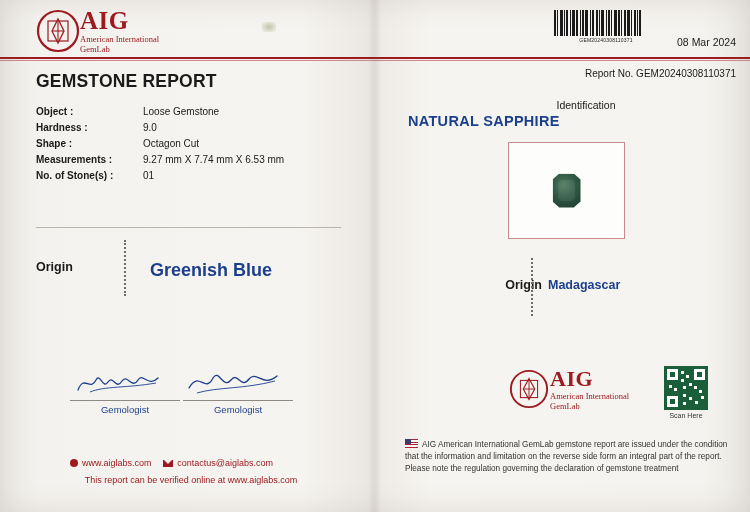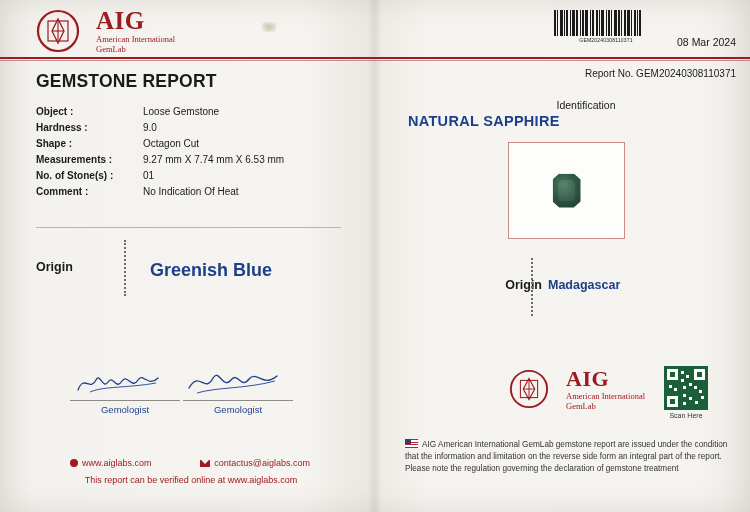--- a/index.html
+++ b/index.html
@@ -51,21 +51,21 @@
     left: 36px;
     top: 8px;
     display: flex;
     align-items: center;
   }
   .logo-mark {
     width: 44px;
     height: 44px;
   }
   .logo-text {
-    margin-left: 16px;
+    margin-left: 0;
     line-height: 1;
   }
   .logo-aig {
     font-size: 25px;
     font-weight: bold;
     color: #9d1b20;
     letter-spacing: 0.5px;
     font-family: "Liberation Serif", serif;
   }
   .logo-sub1 {
@@ -315,21 +315,21 @@
     font-size: 9.5px;
     color: #1c3f8c;
     margin-top: 3px;
   }
 
   
   .footer-links {
     position: absolute;
     left: 70px;
     top: 458px;
-    width: 240px;
+    width: 203px;
     display: flex;
     justify-content: space-between;
     font-size: 9px;
     color: #9d1b20;
   }
   .footer-links span.it {
     display: inline-flex;
     align-items: center;
     gap: 4px;
   }
@@ -544,25 +544,20 @@
     </tr>
     <tr>
       <td class="spec-label">Measurements :</td>
       <td class="spec-sep"></td>
       <td class="spec-value">9.27 mm X 7.74 mm X 6.53 mm</td>
     </tr>
     <tr>
       <td class="spec-label">No. of Stone(s) :</td>
       <td class="spec-sep"></td>
       <td class="spec-value">01</td>
-    </tr>
-    <tr>
-      <td class="spec-label">Comment :</td>
-      <td class="spec-sep"></td>
-      <td class="spec-value">No Indication Of Heat</td>
     </tr>
   </tbody>
     </table>
 
   <div class="left-rule"></div>
 
   <div class="colour-row">
     <div class="colour-label">Origin</div>
     <div class="dotline"></div>
     <div class="colour-value">Greenish Blue</div>

